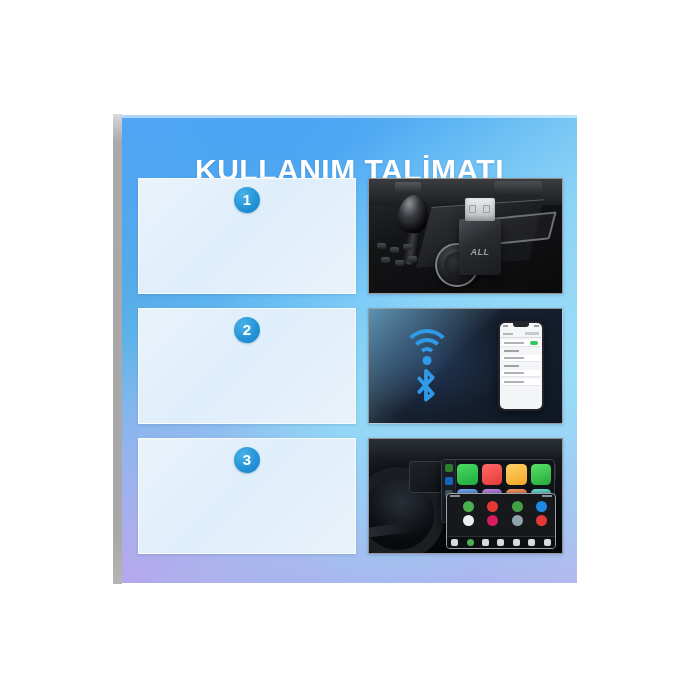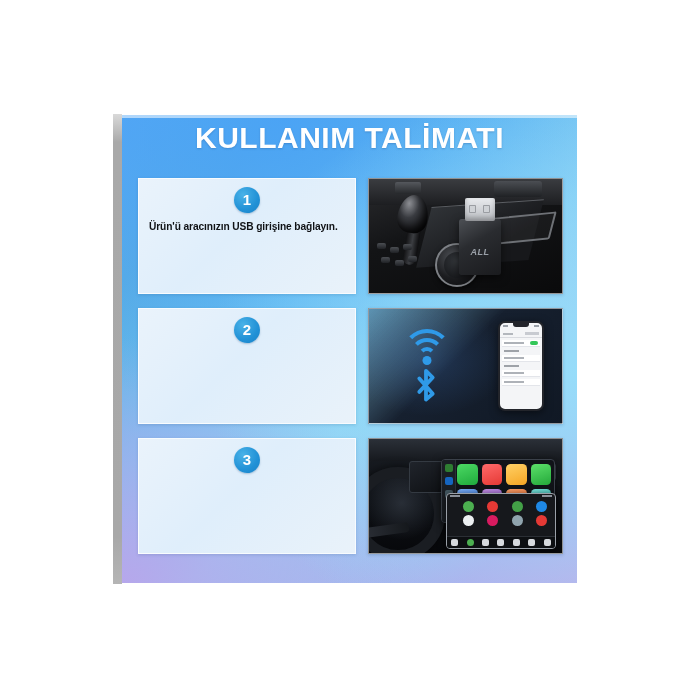--- a/index.html
+++ b/index.html
@@ -79,21 +79,21 @@
     z-index: 2;
     width: 100%;
     height: 100%;
   }
 
   
   .poster-title {
     position: absolute;
     left: 0;
     right: 0;
-    top: 6px;
+    top: 38px;
     text-align: center;
     color: #ffffff;
     font-size: 30px;
     font-weight: bold;
     letter-spacing: 0.5px;
     text-shadow: 0 1px 2px rgba(40, 90, 150, 0.35);
     white-space: nowrap;
   }
 
   
@@ -406,21 +406,20 @@
     <div id="poster-inner">
 
       <div class="poster-title">KULLANIM TALİMATI</div>
 
       <div class="rows">
 
         <div class="row">
 
           <div class="text-card">
             <div class="badge">1</div>
-            <div class="step-text">Ürün'ü aracınızın USB girişine bağlayın.</div>
           </div>
 
           <div class="photo-card p1">
             <div class="console-top"></div>
             <div class="vent-a"></div>
             <div class="vent-b"></div>
             <div class="tray"></div>
             <div class="rail"></div>
             <div class="shifter-stick"></div>
             <div class="shifter-knob"></div>

